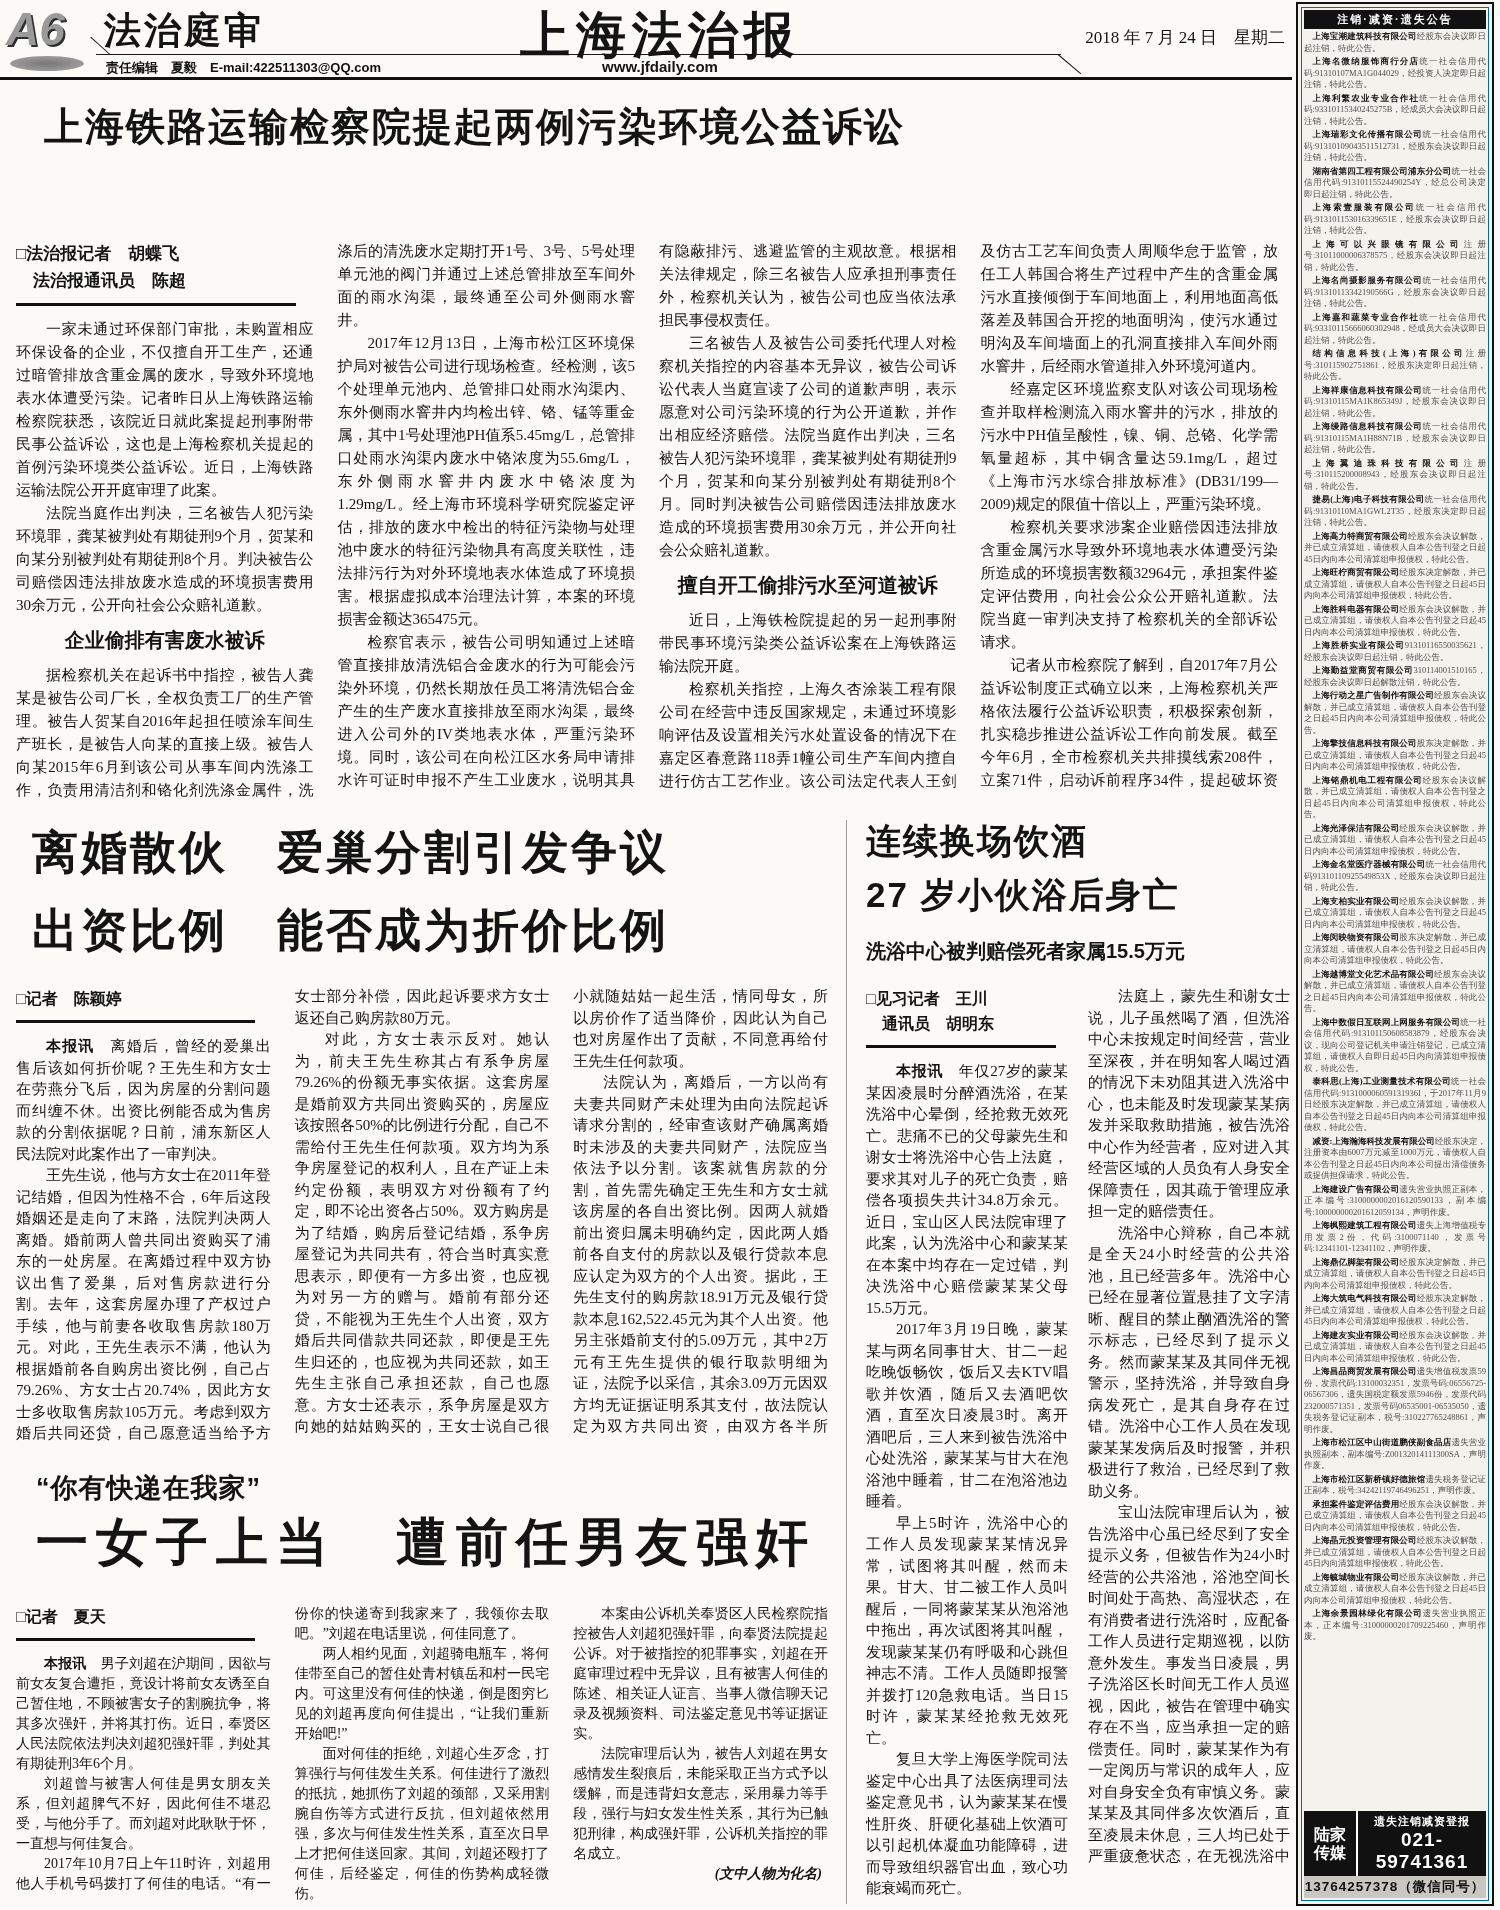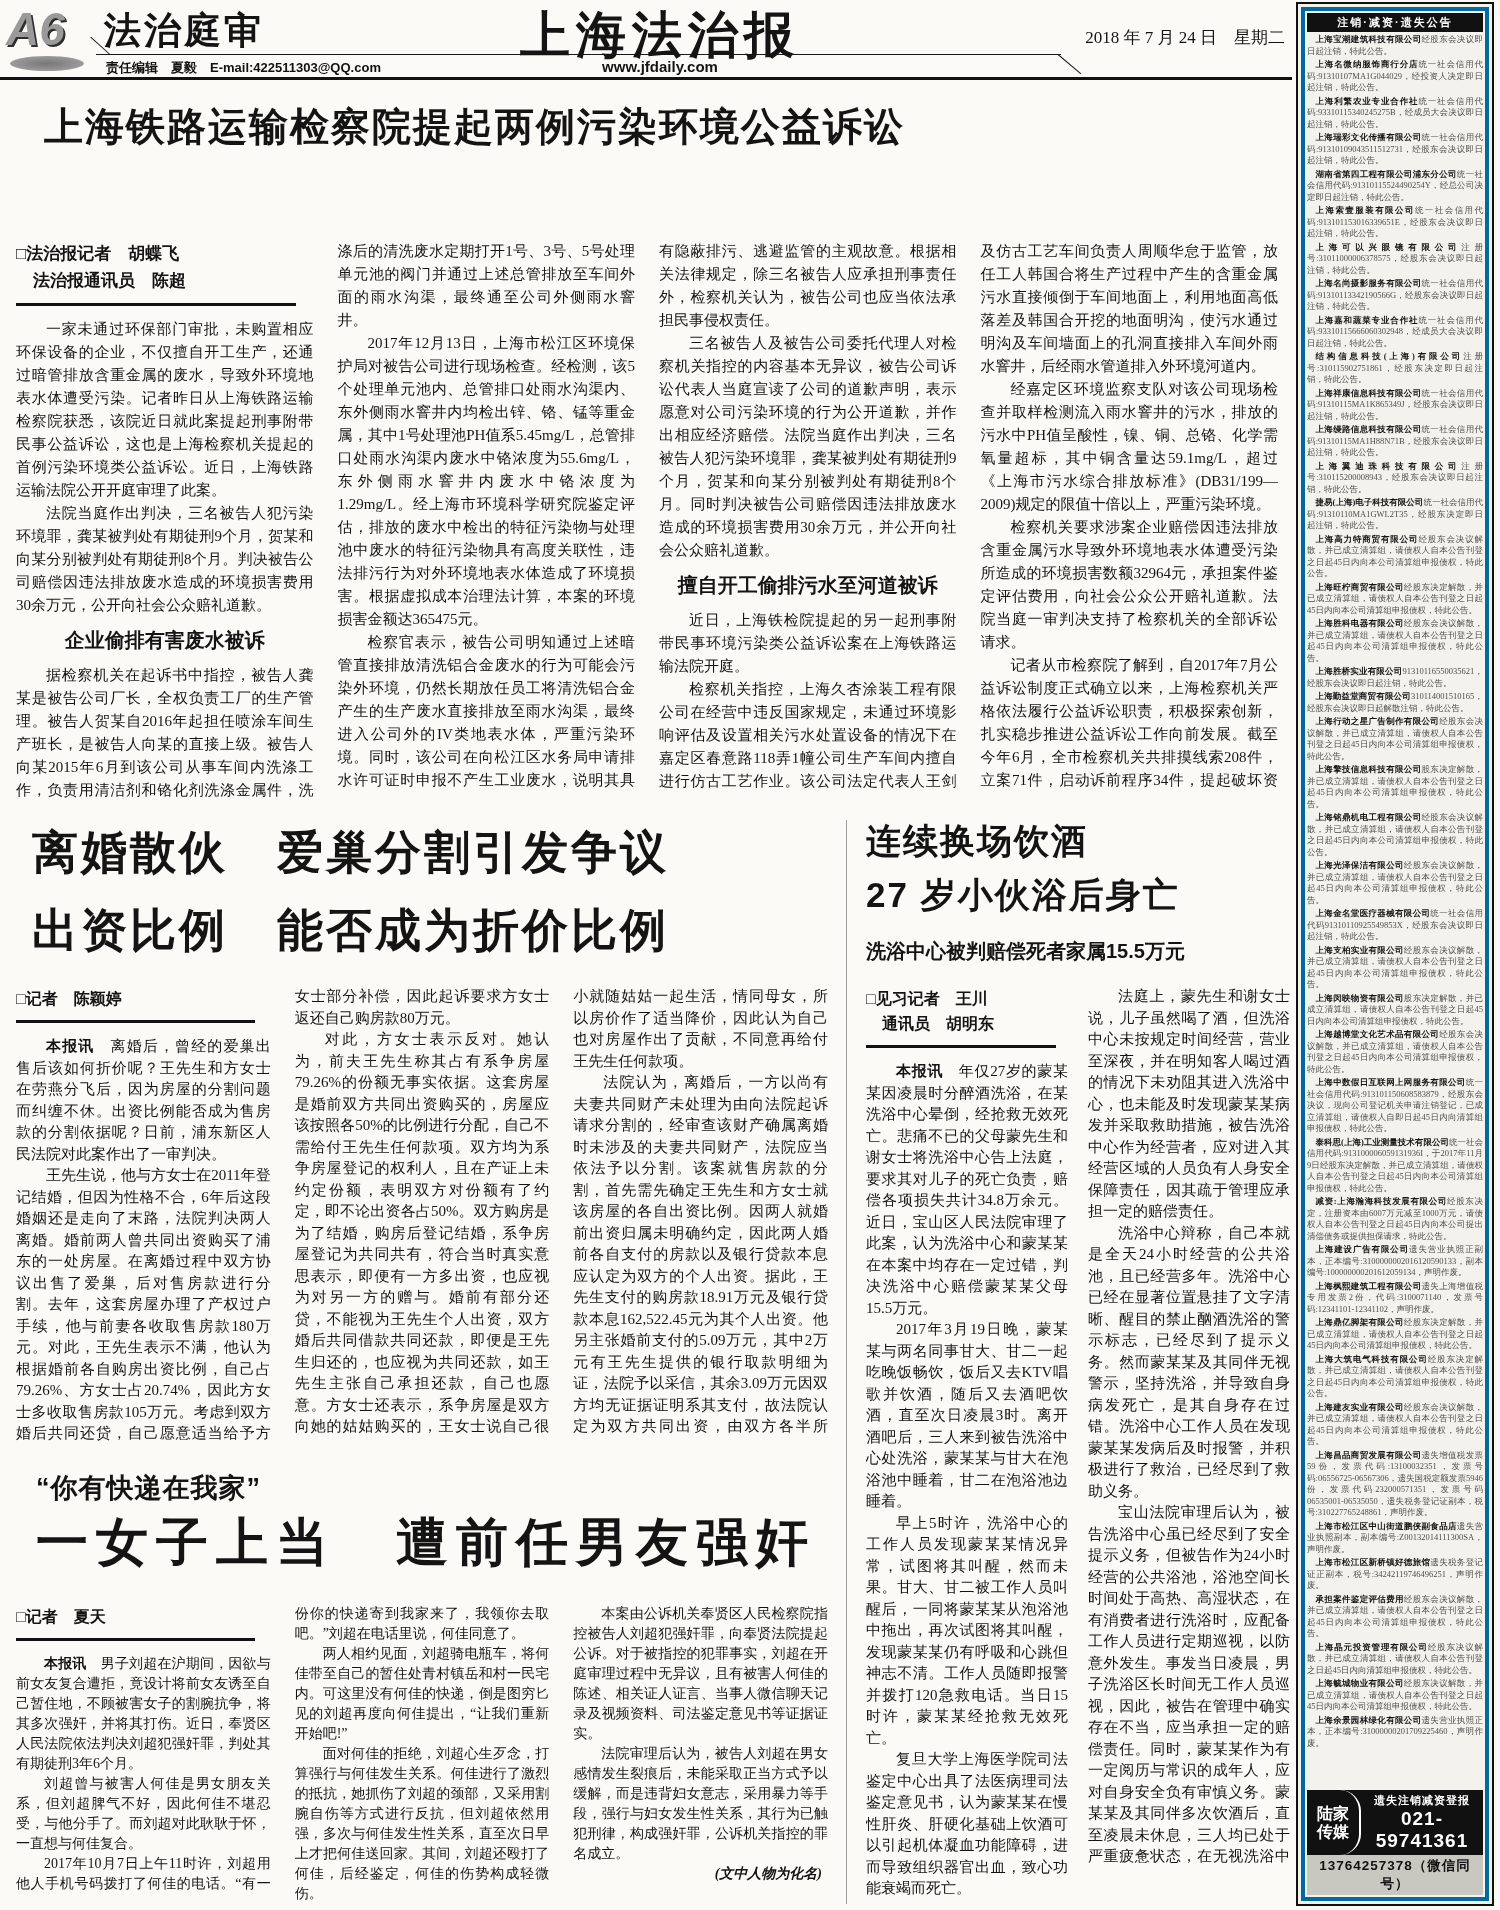--- a/index.html
+++ b/index.html
@@ -36,30 +36,30 @@
   #a1body{left:16px;top:240px;width:1262px;height:566px;column-count:4;font-size:15px;line-height:23px;}
   #a1body .byline{font-size:17px;line-height:27px;}
   #a1body .sub{font-size:20px;}
   #a2body{left:16px;top:986px;width:812px;height:470px;column-count:3;font-size:15px;line-height:21.5px;}
   #a3body{left:866px;top:986px;width:424px;height:918px;column-count:2;column-gap:20px;font-size:15px;line-height:21.5px;}
   #a4body{left:16px;top:1604px;width:812px;height:300px;column-count:3;font-size:14px;line-height:20px;}
   .byline{font-size:16px;line-height:25px;}
   #vdiv{left:846px;top:820px;width:1px;height:1084px;background:#9b9b9b;}
   
   #sb{left:1296px;top:2px;width:198px;height:1904px;border:2px solid #111;background:#f3f2ec;box-sizing:border-box;padding:3px;}
-  #sb-inner{border:4px solid #0369a1;height:100%;box-sizing:border-box;padding:2px;position:relative;overflow:hidden;}
+  #sb-inner{border:1px solid #0369a1;height:100%;box-sizing:border-box;padding:2px;position:relative;overflow:hidden;}
   #sb-title{background:#111;color:#fff;font-family:"Liberation Sans",sans-serif;font-weight:700;font-size:11px;
             letter-spacing:2px;text-align:center;padding:2px 0;margin-bottom:2px;}
   #ads{font-size:8.5px;line-height:11.5px;color:#4d4d4d;text-align:justify;height:1780px;overflow:hidden;}
   #ads .ad{margin-bottom:2px;text-indent:1em;}
   #ads .ad b{color:#161616;font-weight:700;}
   #sb-foot{position:absolute;left:2px;right:2px;bottom:2px;}
   #sb-foot-black{display:flex;background:#111;color:#fff;align-items:stretch;}
   #sb-brand{width:52px;border-right:2px solid #fff;display:flex;flex-direction:column;justify-content:center;
-            font-family:"Liberation Sans",sans-serif;font-weight:900;font-size:16px;line-height:18px;text-align:center;border-radius:21px;}
+            font-family:"Liberation Sans",sans-serif;font-weight:900;font-size:16px;line-height:18px;text-align:center;}
   #sb-svc{flex:1;text-align:center;padding:3px 0;}
   #sb-svc .l1{font-family:"Liberation Sans",sans-serif;font-weight:700;font-size:11px;letter-spacing:1px;}
   #sb-svc .l2{font-family:"Liberation Sans",sans-serif;font-weight:900;font-size:19px;letter-spacing:1px;}
   #sb-mobile{background:#c9c8c0;color:#111;text-align:center;font-family:"Liberation Sans",sans-serif;
              font-weight:900;font-size:13.5px;padding:2px 0;letter-spacing:1px;}
 </style>
 </head>
 <body>
 
 <div id="page">

